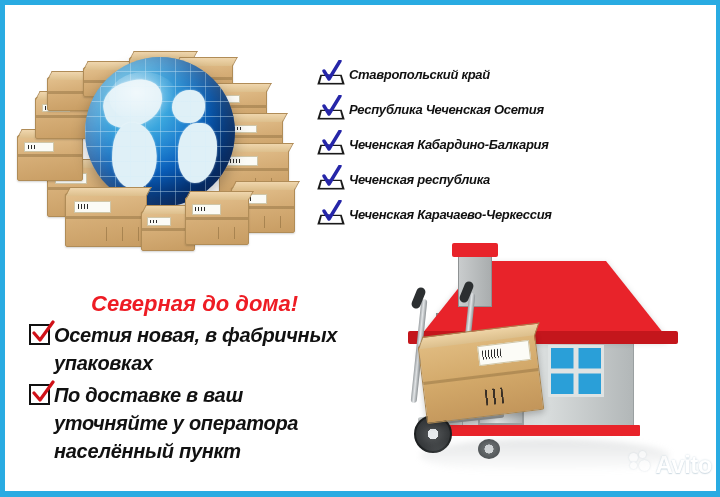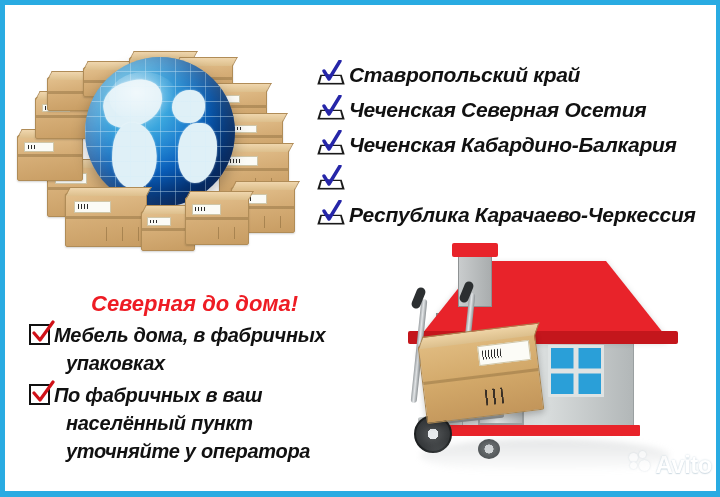--- a/index.html
+++ b/index.html
@@ -201,21 +201,21 @@
   .chk3d { position:relative; width:30px; height:26px; flex:0 0 30px; margin-right:2px; }
   .chk3d .plate {
     position:absolute; left:2px; top:10px; width:24px; height:14px;
     background:#ffffff; border:2px solid #1a1a1a;
     transform: perspective(40px) rotateX(46deg);
   }
   .chk3d .tick {
     position:absolute; left:4px; top:-2px; width:22px; height:26px;
   }
   .region-label {
-    font-size: 21px; font-weight: bold; font-style: italic;
+    font-size: 13px; font-weight: bold; font-style: italic;
     color:#111111; white-space: nowrap; letter-spacing:-0.3px;
   }
 
   
   #delivery-heading {
     position:absolute; left:86px; top:286px;
     font-size: 22px; font-weight:bold; font-style:italic; color:#ee1c24;
     white-space:nowrap;
   }
   #benefits { position:absolute; left:24px; top:316px; width:350px; }
@@ -225,21 +225,21 @@
     position:relative; width:21px; height:21px; flex:0 0 21px;
     border:2px solid #111; background:#fff; margin-top:3px; margin-right:4px;
   }
   .chkbox .rtick { position:absolute; left:-1px; top:-6px; width:26px; height:26px; }
   .benefit-text {
     font-size: 20px; font-weight:bold; font-style:italic; color:#111;
     line-height: 28px; letter-spacing:-0.3px; white-space:nowrap;
   }
   .benefit-cont {
     font-size: 20px; font-weight:bold; font-style:italic; color:#111;
-    line-height: 28px; letter-spacing:-0.3px; margin-left:37px; white-space:nowrap;
+    line-height: 28px; letter-spacing:-0.3px; margin-left:25px; white-space:nowrap;
   }
 
   
   #avito {
     position:absolute; right:8px; bottom:12px;
     display:flex; gap:4px;
     opacity:.55;
   }
   #avito .dots { position:relative; width:22px; height:20px; }
   #avito .dots i { position:absolute; background:#fff; border-radius:50%; display:block;
@@ -380,21 +380,21 @@
     </div>
 
     <div class="region-row">
       <span class="chk3d">
         <span class="plate"></span>
         <svg class="tick" viewBox="0 0 22 26">
             <path d="M3 11 L8 19 L19 1" fill="none" stroke="#2626a8" stroke-width="3.4" stroke-linecap="round" stroke-linejoin="round"></path>
             <path d="M8 19 L6 14 L11 15 Z" fill="#2626a8"></path>
           </svg>
       </span>
-      <span class="region-label">Чеченская Северная Осетия</span>
+      <span class="region-label">Республика Чеченская Осетия</span>
     </div>
 
     <div class="region-row">
       <span class="chk3d">
         <span class="plate"></span>
         <svg class="tick" viewBox="0 0 22 26">
             <path d="M3 11 L8 19 L19 1" fill="none" stroke="#2626a8" stroke-width="3.4" stroke-linecap="round" stroke-linejoin="round"></path>
             <path d="M8 19 L6 14 L11 15 Z" fill="#2626a8"></path>
           </svg>
       </span>
@@ -402,62 +402,63 @@
     </div>
 
     <div class="region-row">
       <span class="chk3d">
         <span class="plate"></span>
         <svg class="tick" viewBox="0 0 22 26">
             <path d="M3 11 L8 19 L19 1" fill="none" stroke="#2626a8" stroke-width="3.4" stroke-linecap="round" stroke-linejoin="round"></path>
             <path d="M8 19 L6 14 L11 15 Z" fill="#2626a8"></path>
           </svg>
       </span>
+      <span class="region-label">Чеченская республика</span>
     </div>
 
     <div class="region-row">
       <span class="chk3d">
         <span class="plate"></span>
         <svg class="tick" viewBox="0 0 22 26">
             <path d="M3 11 L8 19 L19 1" fill="none" stroke="#2626a8" stroke-width="3.4" stroke-linecap="round" stroke-linejoin="round"></path>
             <path d="M8 19 L6 14 L11 15 Z" fill="#2626a8"></path>
           </svg>
       </span>
-      <span class="region-label">Республика Карачаево-Черкессия</span>
+      <span class="region-label">Чеченская Карачаево-Черкессия</span>
     </div>
 
   </div>
 
   <div id="delivery-heading">Северная до дома!</div>
 
   <div id="benefits">
 
     <div class="benefit">
       <div class="benefit-first-line">
         <span class="chkbox">
           <svg class="rtick" viewBox="0 0 26 26">
               <path d="M4 13 L10 20 L23 2" fill="none" stroke="#d01219" stroke-width="3.2" stroke-linecap="round" stroke-linejoin="round"></path>
             </svg>
         </span>
-        <span class="benefit-text">Мебель дома, в фабричных</span>
+        <span class="benefit-text">Осетия новая, в фабричных</span>
       </div>
       <div class="benefit-cont">упаковках</div>
     </div>
 
     <div class="benefit">
       <div class="benefit-first-line">
         <span class="chkbox">
           <svg class="rtick" viewBox="0 0 26 26">
               <path d="M4 13 L10 20 L23 2" fill="none" stroke="#d01219" stroke-width="3.2" stroke-linecap="round" stroke-linejoin="round"></path>
             </svg>
         </span>
-        <span class="benefit-text">По фабричных в ваш</span>
-      </div>
+        <span class="benefit-text">По доставке в ваш</span>
+      </div>
+      <div class="benefit-cont">уточняйте у оператора</div>
       <div class="benefit-cont">населённый пункт</div>
-      <div class="benefit-cont">уточняйте у оператора</div>
     </div>
 
   </div>
 
   <div id="avito">
     <span class="dots">
       <i class="d1"></i>
         <i class="d2"></i>
         <i class="d3"></i>
         <i class="d4"></i>

